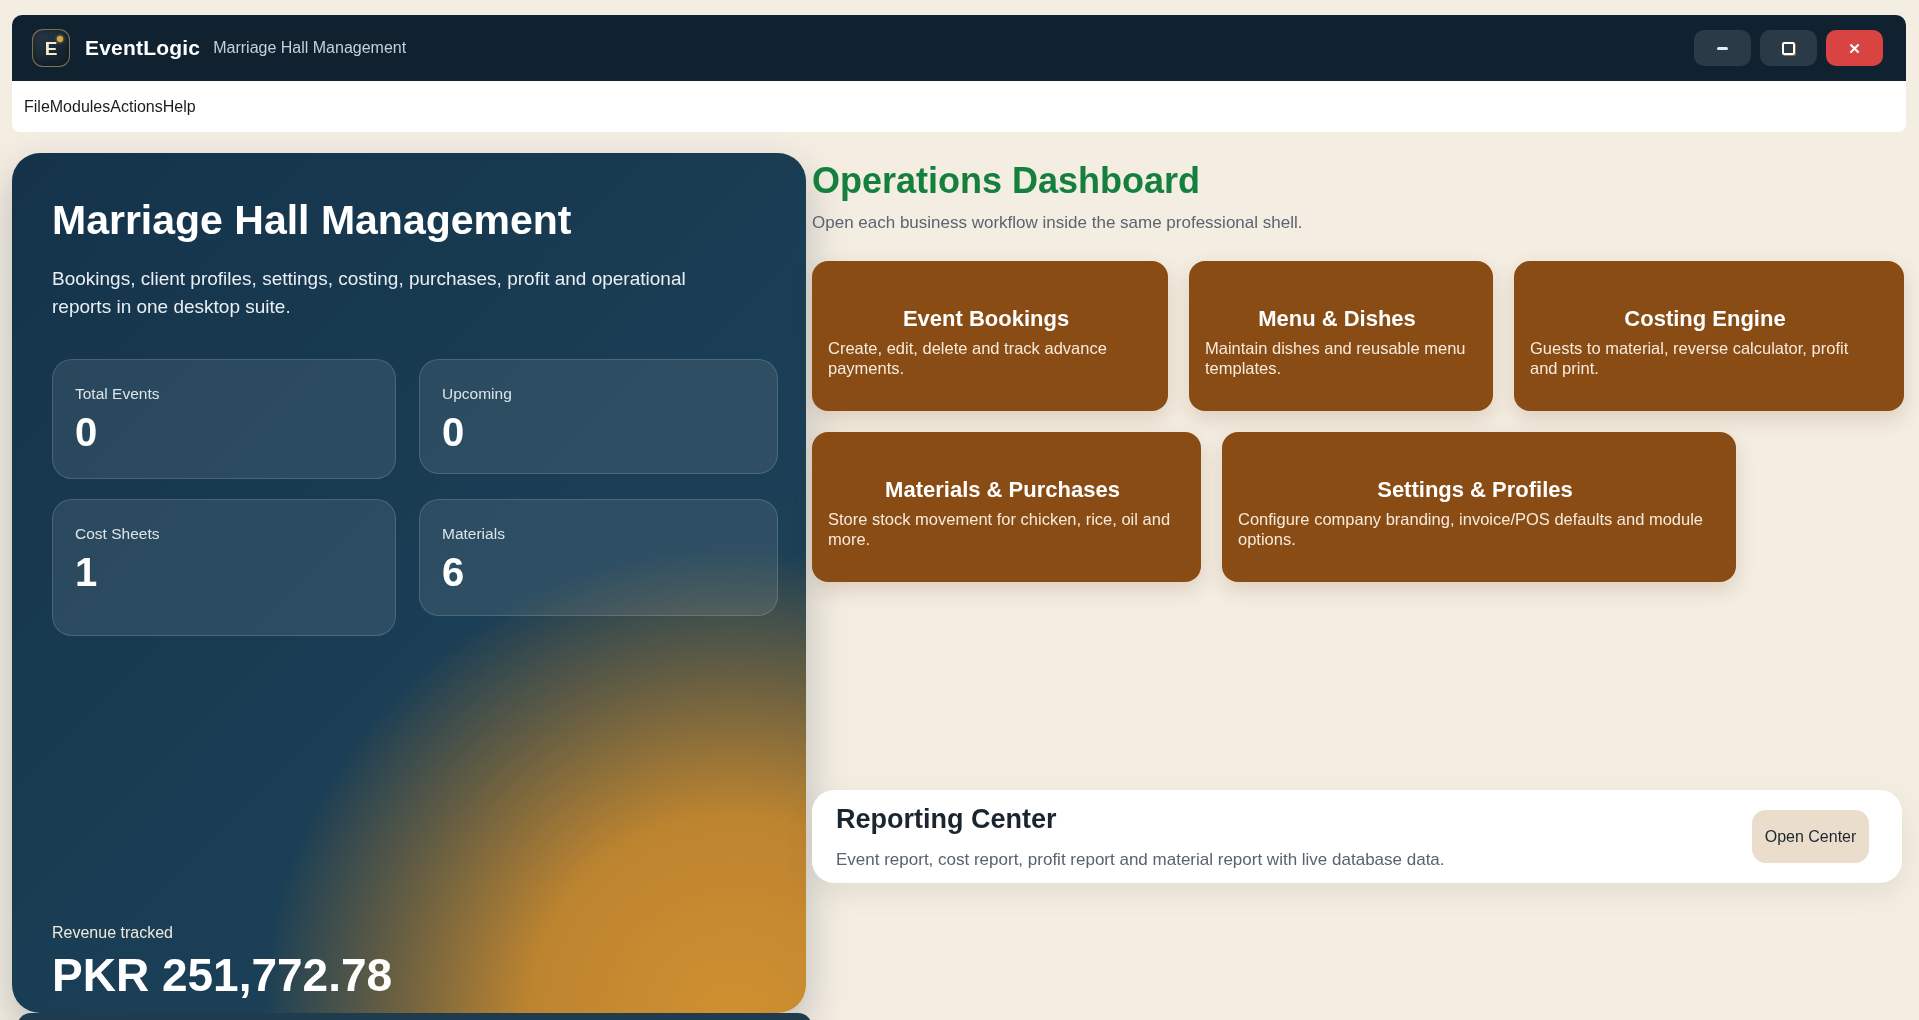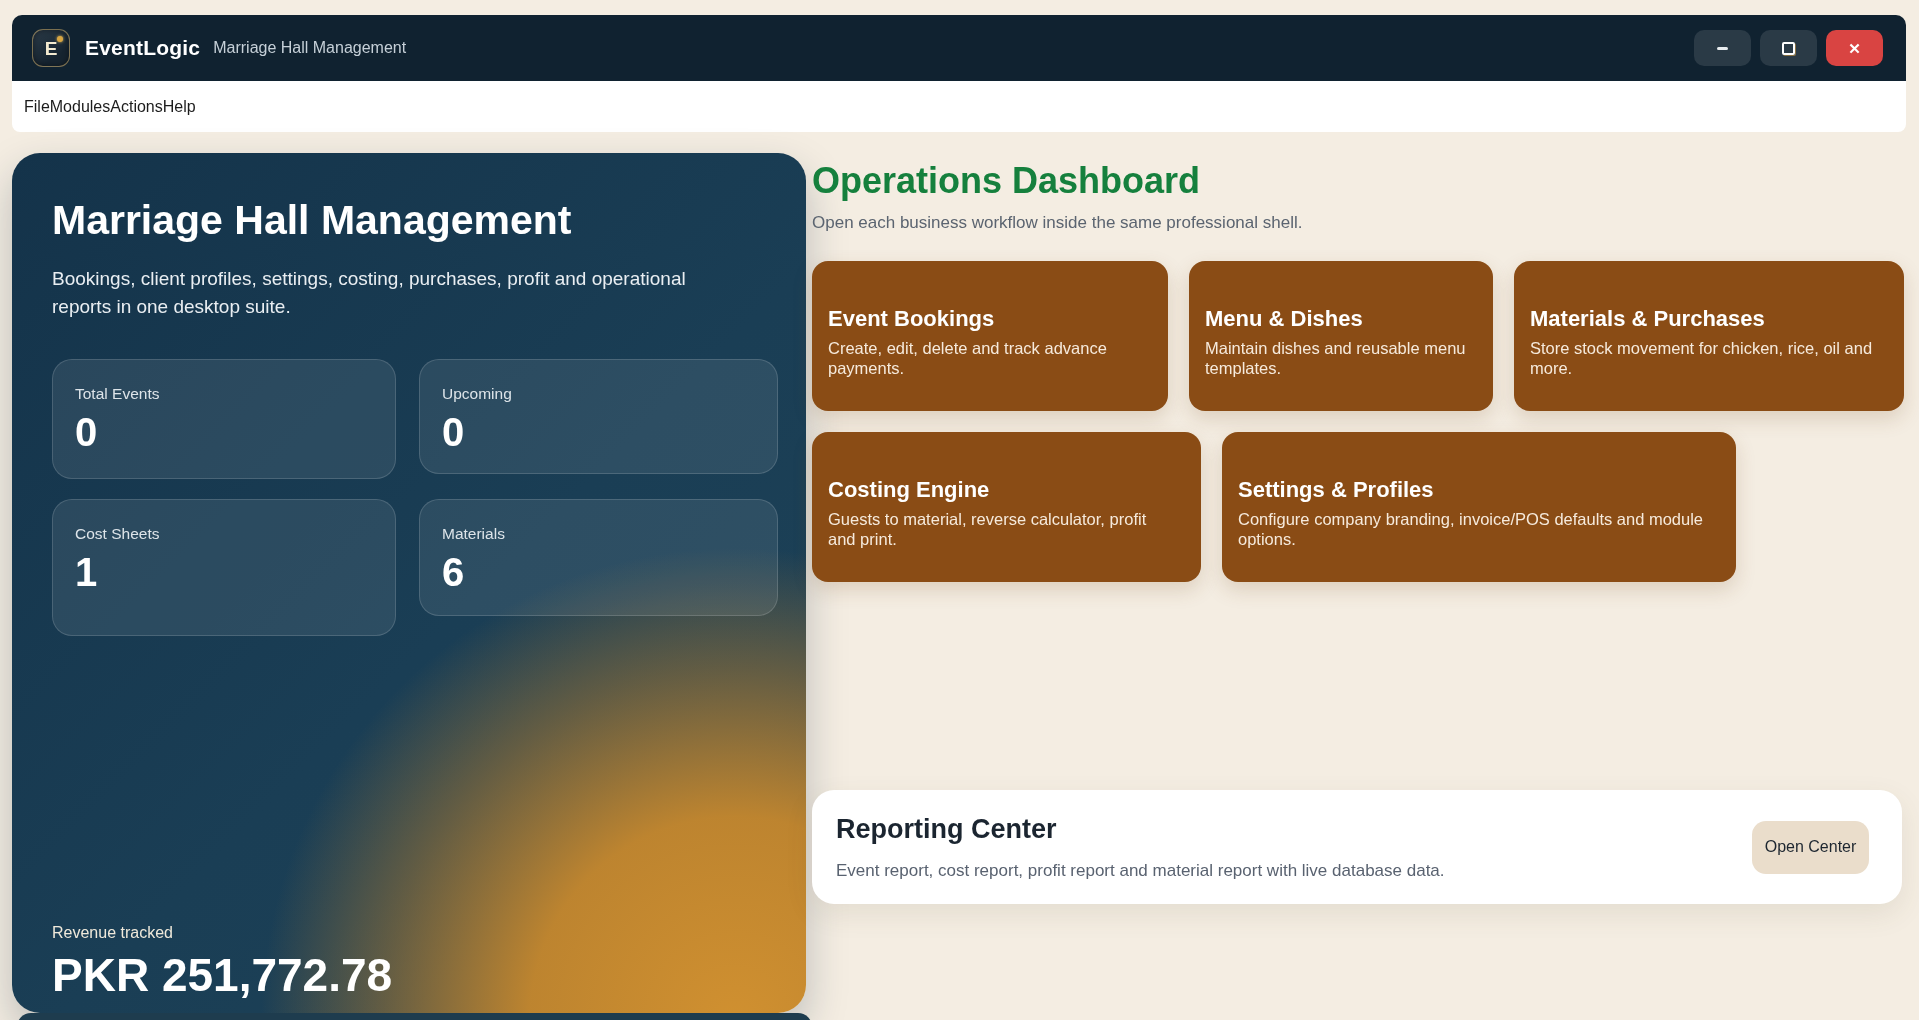--- a/index.html
+++ b/index.html
@@ -118,26 +118,26 @@
     display: flex; flex-direction: column; justify-content: center;
     padding: 10px 24px 0 16px;
     box-shadow: 0 8px 20px rgba(115,70,25,0.18);
     cursor: default;
   }
   .module:nth-child(1) { width: 356px; }
   .module:nth-child(2) { width: 304px; }
   .module:nth-child(3) { width: 390px; }
   .module:nth-child(4) { width: 389px; }
   .module:nth-child(5) { width: 514px; }
-  .module-title { font-size: 22px; font-weight: bold; margin: 0; line-height: 28px; }
+  .module-title { font-size: 22px; font-weight: bold; margin: 0; line-height: 28px; text-align: center; }
   .module-desc  { margin: 5px 0 0; font-size: 16.5px; color: #F6EADC; line-height: 20px; }
 
   
   .reporting {
-    position: absolute; left: 812px; top: 790px; width: 1090px; height: 114px;
+    position: absolute; left: 812px; top: 790px; width: 1090px; height: 93px;
     background: #ffffff;
     border-radius: 22px;
     box-shadow: 0 10px 28px rgba(90,75,50,0.10);
     display: flex; align-items: center;
     padding: 0 33px 0 24px;
   }
   .rep-title { font-size: 27px; font-weight: bold; color: #1B2530; margin: 0; line-height: 1.2; }
   .rep-desc  { margin: 15px 0 0; font-size: 17px; color: #596270; }
   .open-reports {
     margin-left: auto;
@@ -216,26 +216,26 @@
   <div class="modules">
     <div class="module">
       <h3 class="module-title">Event Bookings</h3>
       <p class="module-desc">Create, edit, delete and track advance payments.</p>
     </div>
     <div class="module">
       <h3 class="module-title">Menu &amp; Dishes</h3>
       <p class="module-desc">Maintain dishes and reusable menu templates.</p>
     </div>
     <div class="module">
+      <h3 class="module-title">Costing Engine</h3>
+      <p class="module-desc">Guests to material, reverse calculator, profit and print.</p>
+    </div>
+    <div class="module">
       <h3 class="module-title">Materials &amp; Purchases</h3>
       <p class="module-desc">Store stock movement for chicken, rice, oil and more.</p>
-    </div>
-    <div class="module">
-      <h3 class="module-title">Costing Engine</h3>
-      <p class="module-desc">Guests to material, reverse calculator, profit and print.</p>
     </div>
     <div class="module">
       <h3 class="module-title">Settings &amp; Profiles</h3>
       <p class="module-desc">Configure company branding, invoice/POS defaults and module options.</p>
     </div>
   </div>
 </div>
 
 <div class="reporting">
   <div>

